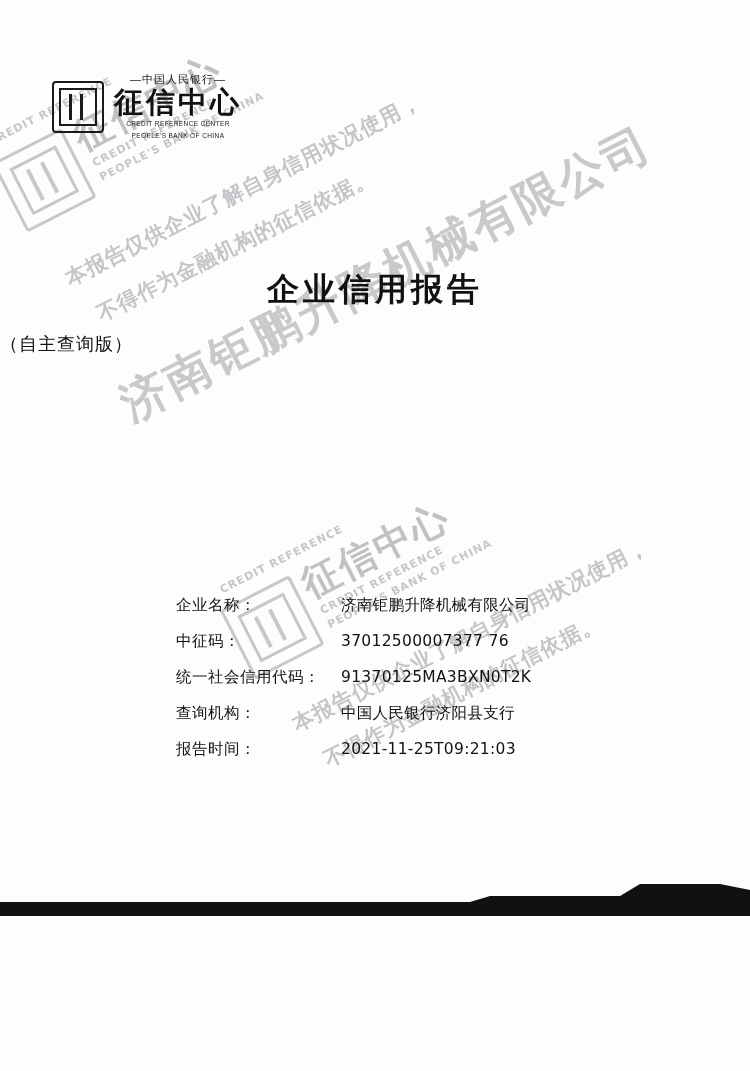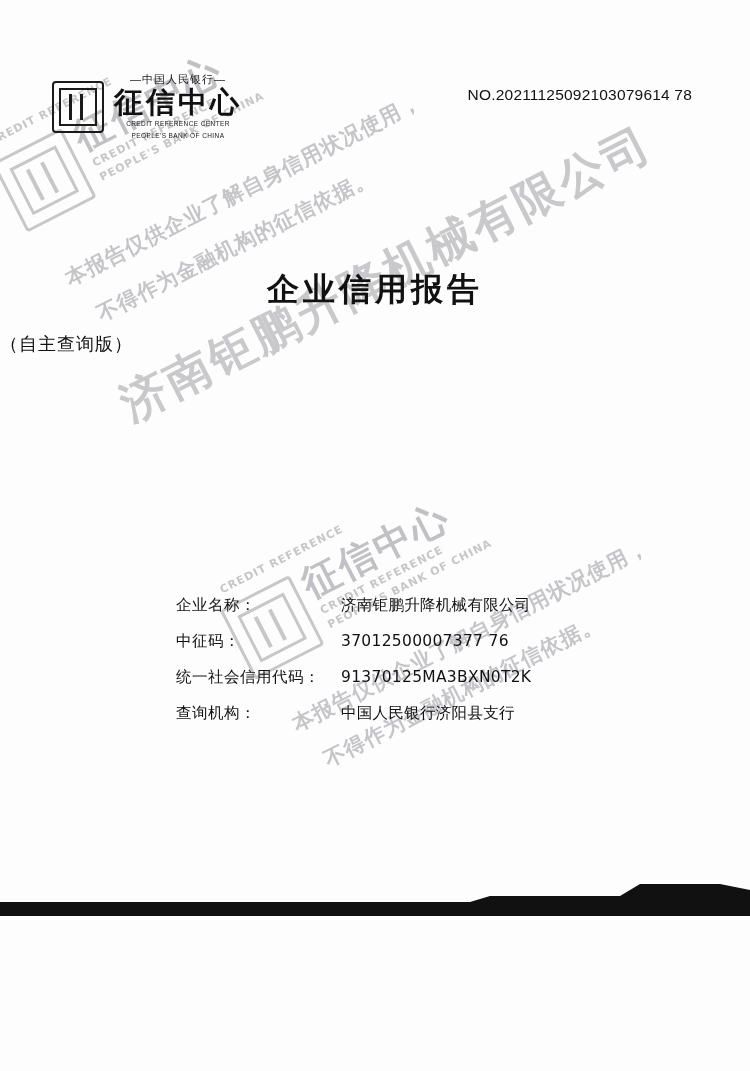--- a/index.html
+++ b/index.html
@@ -278,21 +278,20 @@
       <div class="seal-square">
         <div class="inner"></div>
       </div>
       <div class="logo-text">
         <div class="logo-top">—中国人民银行—</div>
         <div class="logo-main">征信中心</div>
         <div class="logo-en">CREDIT REFERENCE CENTER</div>
         <div class="logo-en">PEOPLE'S BANK OF CHINA</div>
       </div>
     </div>
-    <div class="report-no">NO.20211125092103079614 78</div>
   </div>
 
   <div class="doc-title">企业信用报告</div>
   <div class="doc-subtitle">（自主查询版）</div>
 
   <div class="info">
     <div class="info-row">
       <div class="info-label">企业名称：</div>
       <div class="info-value">济南钜鹏升降机械有限公司</div>
     </div>
@@ -300,20 +299,24 @@
       <div class="info-label">中征码：</div>
       <div class="info-value">37012500007377 76</div>
     </div>
     <div class="info-row">
       <div class="info-label">统一社会信用代码：</div>
       <div class="info-value">91370125MA3BXN0T2K</div>
     </div>
     <div class="info-row">
       <div class="info-label">查询机构：</div>
       <div class="info-value">中国人民银行济阳县支行</div>
+    </div>
+    <div class="info-row">
+      <div class="info-label">报告时间：</div>
+      <div class="info-value">2021-11-25T09:21:03</div>
     </div>
   </div>
 
   <div class="band">
     <svg width="750" height="34" viewBox="0 0 750 34" xmlns="http://www.w3.org/2000/svg" aria-hidden="true">
       <path d="M0,20 L470,20 L490,14 L620,14 L640,2 L720,2 L750,8 L750,34 L0,34 Z" fill="#111111"></path>
     </svg>
   </div>
 
 

